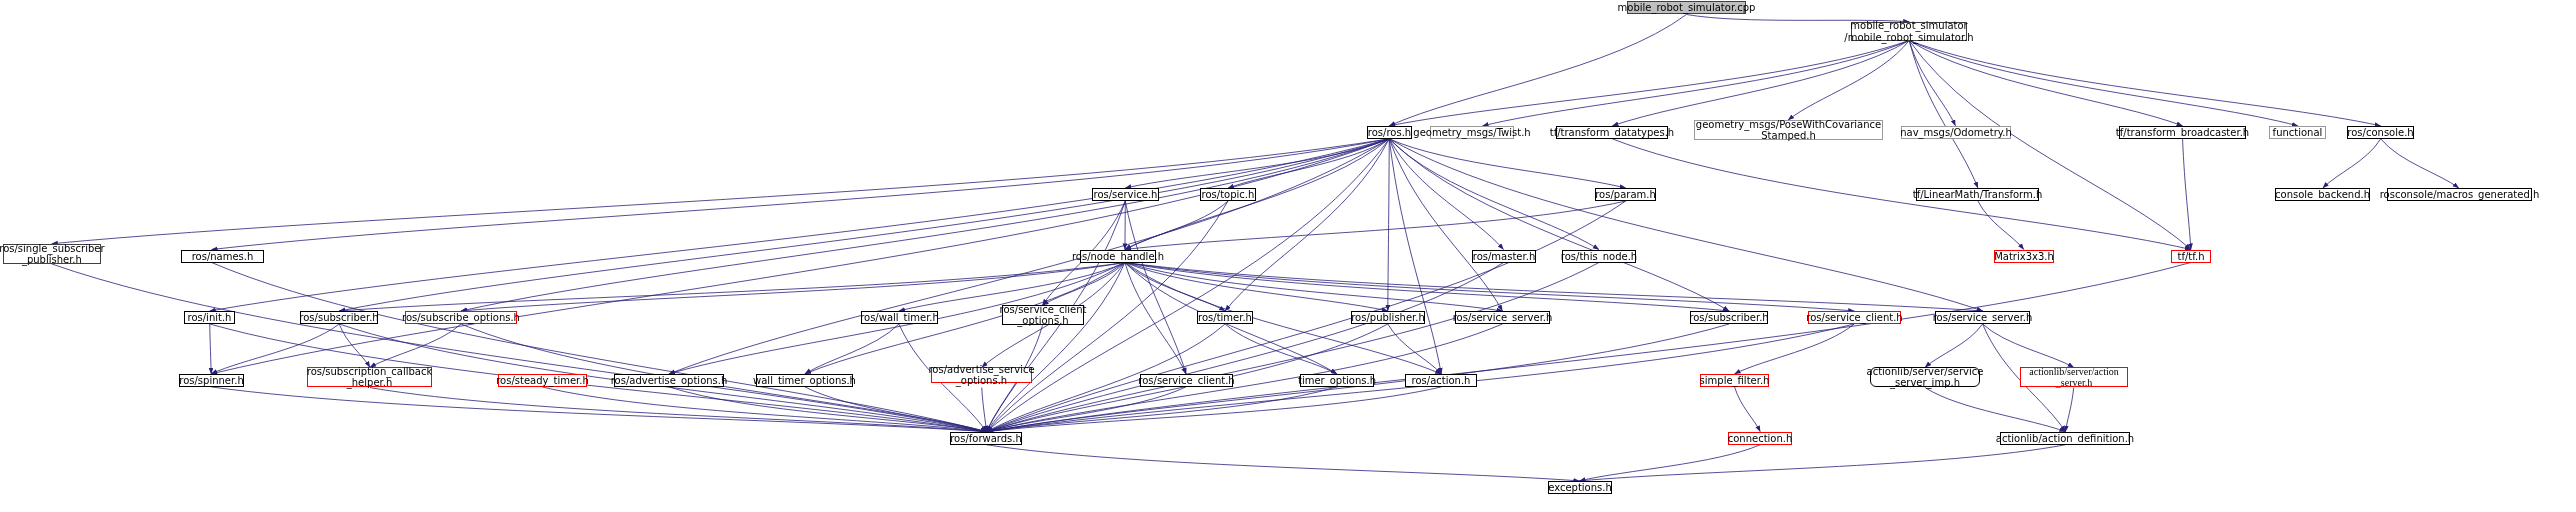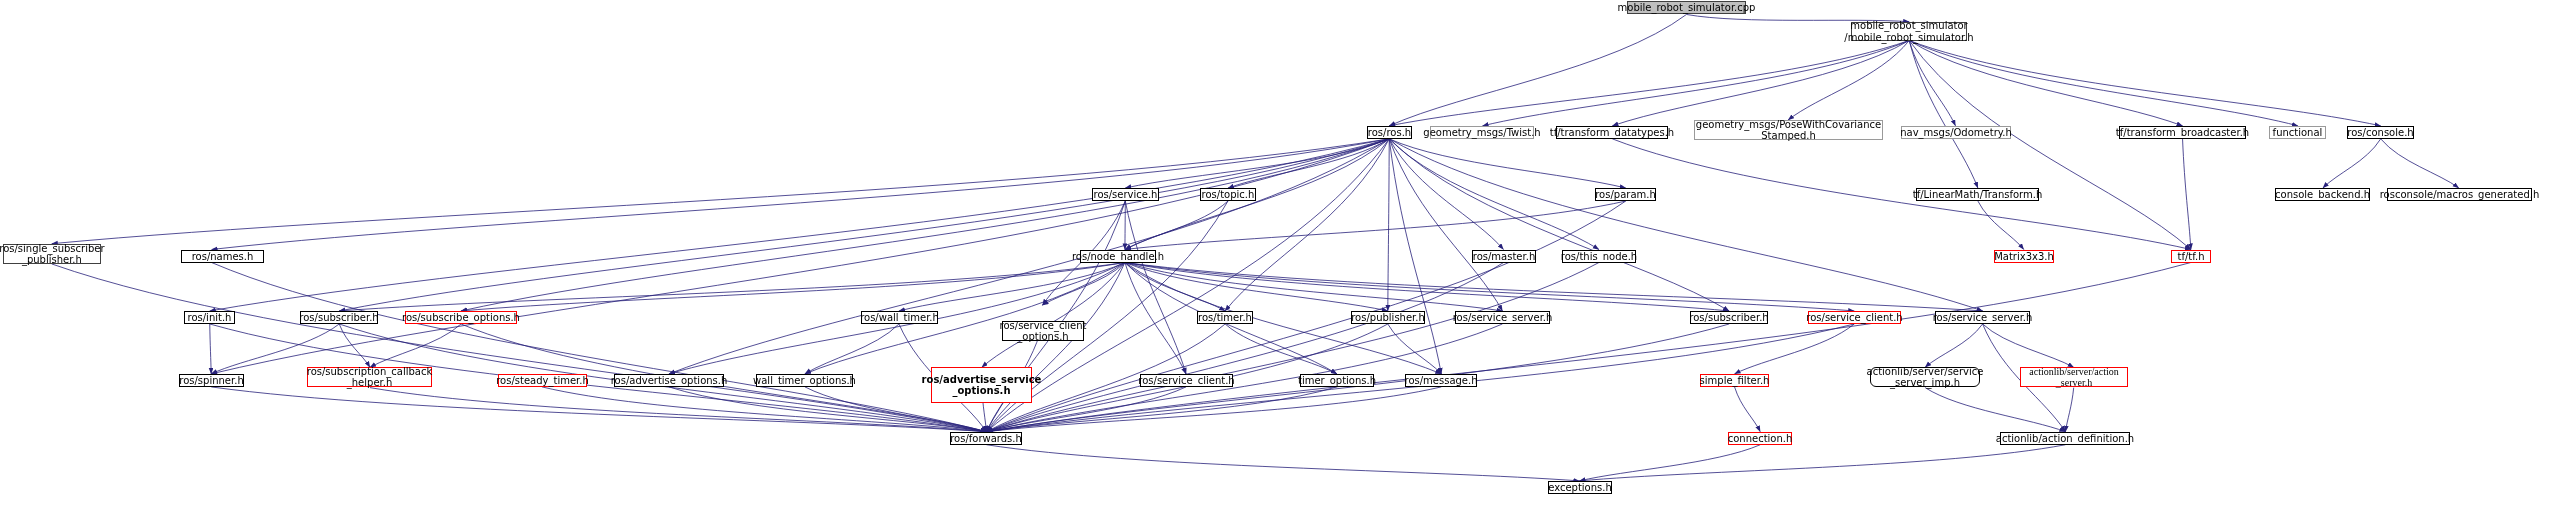--- a/index.html
+++ b/index.html
@@ -149,21 +149,21 @@
         <path d="M1364,615 C1569,646.5 1979,650 2184,665" fill="none" stroke="#27217a" stroke-width="1.1" marker-end="url(#arrow)"></path>
         <path d="M2434,615 C2371.5,642 2246.5,650 2184,665" fill="none" stroke="#27217a" stroke-width="1.1" marker-end="url(#arrow)"></path>
         <path d="M2856,615 C2688,646.5 2352,650 2184,665" fill="none" stroke="#27217a" stroke-width="1.1" marker-end="url(#arrow)"></path>
       </g>
   </svg>
   <div id="nodes-layer">
       <div class="node root" style="left: 1627px; top: 1.4px; width: 119px; height: 13px;">mobile_robot_simulator.cpp</div>
       <div class="node current" style="left: 1851px; top: 22px; width: 116px; height: 19px;">mobile_robot_simulator
 /mobile_robot_simulator.h</div>
       <div class="node solid" style="left: 1367px; top: 126px; width: 45px; height: 13px;">ros/ros.h</div>
-      <div class="node grey" style="left: 1430px; top: 126px; width: 104px; height: 13px;">geometry_msgs/Twist.h</div>
+      <div class="node grey" style="left: 1430px; top: 126px; width: 84px; height: 13px;">geometry_msgs/Twist.h</div>
       <div class="node solid" style="left: 1556px; top: 126px; width: 112px; height: 13px;">tf/transform_datatypes.h</div>
       <div class="node grey" style="left: 1694px; top: 120px; width: 189px; height: 20px;">geometry_msgs/PoseWithCovariance
 Stamped.h</div>
       <div class="node grey" style="left: 1901px; top: 126px; width: 110px; height: 13px;">nav_msgs/Odometry.h</div>
       <div class="node solid" style="left: 2119px; top: 126px; width: 127px; height: 13px;">tf/transform_broadcaster.h</div>
       <div class="node grey" style="left: 2269px; top: 126px; width: 57px; height: 13px;">functional</div>
       <div class="node solid" style="left: 2347px; top: 126px; width: 67px; height: 13px;">ros/console.h</div>
       <div class="node solid" style="left: 1092px; top: 188px; width: 67px; height: 13px;">ros/service.h</div>
       <div class="node solid" style="left: 1200px; top: 188px; width: 56px; height: 13px;">ros/topic.h</div>
       <div class="node solid" style="left: 1595px; top: 188px; width: 61px; height: 13px;">ros/param.h</div>
@@ -175,39 +175,39 @@
       <div class="node solid" style="left: 181px; top: 250px; width: 83px; height: 13px;">ros/names.h</div>
       <div class="node solid" style="left: 1080px; top: 250px; width: 76px; height: 13px;">ros/node_handle.h</div>
       <div class="node solid" style="left: 1472px; top: 250px; width: 64px; height: 13px;">ros/master.h</div>
       <div class="node solid" style="left: 1562px; top: 250px; width: 74px; height: 13px;">ros/this_node.h</div>
       <div class="node red" style="left: 1994px; top: 250px; width: 60px; height: 13px;">Matrix3x3.h</div>
       <div class="node red" style="left: 2171px; top: 250px; width: 40px; height: 13px;">tf/tf.h</div>
       <div class="node solid" style="left: 184px; top: 311px; width: 51px; height: 13px;">ros/init.h</div>
       <div class="node solid" style="left: 300px; top: 311px; width: 78px; height: 13px;">ros/subscriber.h</div>
       <div class="node red" style="left: 405px; top: 311px; width: 112px; height: 13px;">ros/subscribe_options.h</div>
       <div class="node solid" style="left: 861px; top: 311px; width: 77px; height: 13px;">ros/wall_timer.h</div>
-      <div class="node solid" style="left: 1002px; top: 305px; width: 82px; height: 20px; margin-top: 16px;">ros/service_client
+      <div class="node solid" style="left: 1002px; top: 305px; width: 82px; height: 20px;">ros/service_client
 _options.h</div>
       <div class="node solid" style="left: 1197px; top: 311px; width: 56px; height: 13px;">ros/timer.h</div>
       <div class="node solid" style="left: 1351px; top: 311px; width: 74px; height: 13px;">ros/publisher.h</div>
       <div class="node solid" style="left: 1455px; top: 311px; width: 95px; height: 13px;">ros/service_server.h</div>
       <div class="node solid" style="left: 1690px; top: 311px; width: 78px; height: 13px;">ros/subscriber.h</div>
       <div class="node red" style="left: 1808px; top: 311px; width: 93px; height: 13px;">ros/service_client.h</div>
       <div class="node solid" style="left: 1935px; top: 311px; width: 95px; height: 13px;">ros/service_server.h</div>
       <div class="node solid" style="left: 179px; top: 374px; width: 65px; height: 13px;">ros/spinner.h</div>
       <div class="node red" style="left: 307px; top: 367px; width: 125px; height: 20px;">ros/subscription_callback
 _helper.h</div>
       <div class="node red" style="left: 498px; top: 374px; width: 89px; height: 13px;">ros/steady_timer.h</div>
       <div class="node solid" style="left: 614px; top: 374px; width: 110px; height: 13px;">ros/advertise_options.h</div>
       <div class="node solid" style="left: 756px; top: 374px; width: 97px; height: 13px;">wall_timer_options.h</div>
-      <div class="node red" style="left: 931px; top: 367px; width: 101px; height: 36px; font-weight: bold;">ros/advertise_service
+      <div class="node red" style="left: 931px; top: 367px; width: 101px; height: 16px;">ros/advertise_service
 _options.h</div>
       <div class="node solid" style="left: 1140px; top: 374px; width: 93px; height: 13px;">ros/service_client.h</div>
       <div class="node solid" style="left: 1300px; top: 374px; width: 74px; height: 13px;">timer_options.h</div>
-      <div class="node solid" style="left: 1405px; top: 374px; width: 72px; height: 13px;">ros/message.h</div>
+      <div class="node solid" style="left: 1405px; top: 374px; width: 72px; height: 13px;">ros/action.h</div>
       <div class="node red" style="left: 1700px; top: 374px; width: 69px; height: 13px;">simple_filter.h</div>
       <div class="node solid" style="left: 1870px; top: 367px; width: 110px; height: 20px; border-radius: 6px;">actionlib/server/service
 _server_imp.h</div>
       <div class="node red" style="left: 2020px; top: 367px; width: 108px; height: 20px; font-family: Liberation Serif, serif;">actionlib/server/action
 _server.h</div>
       <div class="node solid" style="left: 950px; top: 432px; width: 72px; height: 13px;">ros/forwards.h</div>
       <div class="node red" style="left: 1728px; top: 432px; width: 64px; height: 13px;">connection.h</div>
       <div class="node solid" style="left: 2000px; top: 432px; width: 130px; height: 13px;">actionlib/action_definition.h</div>
       <div class="node solid" style="left: 1548px; top: 481px; width: 64px; height: 13px;">exceptions.h</div>
     </div>

